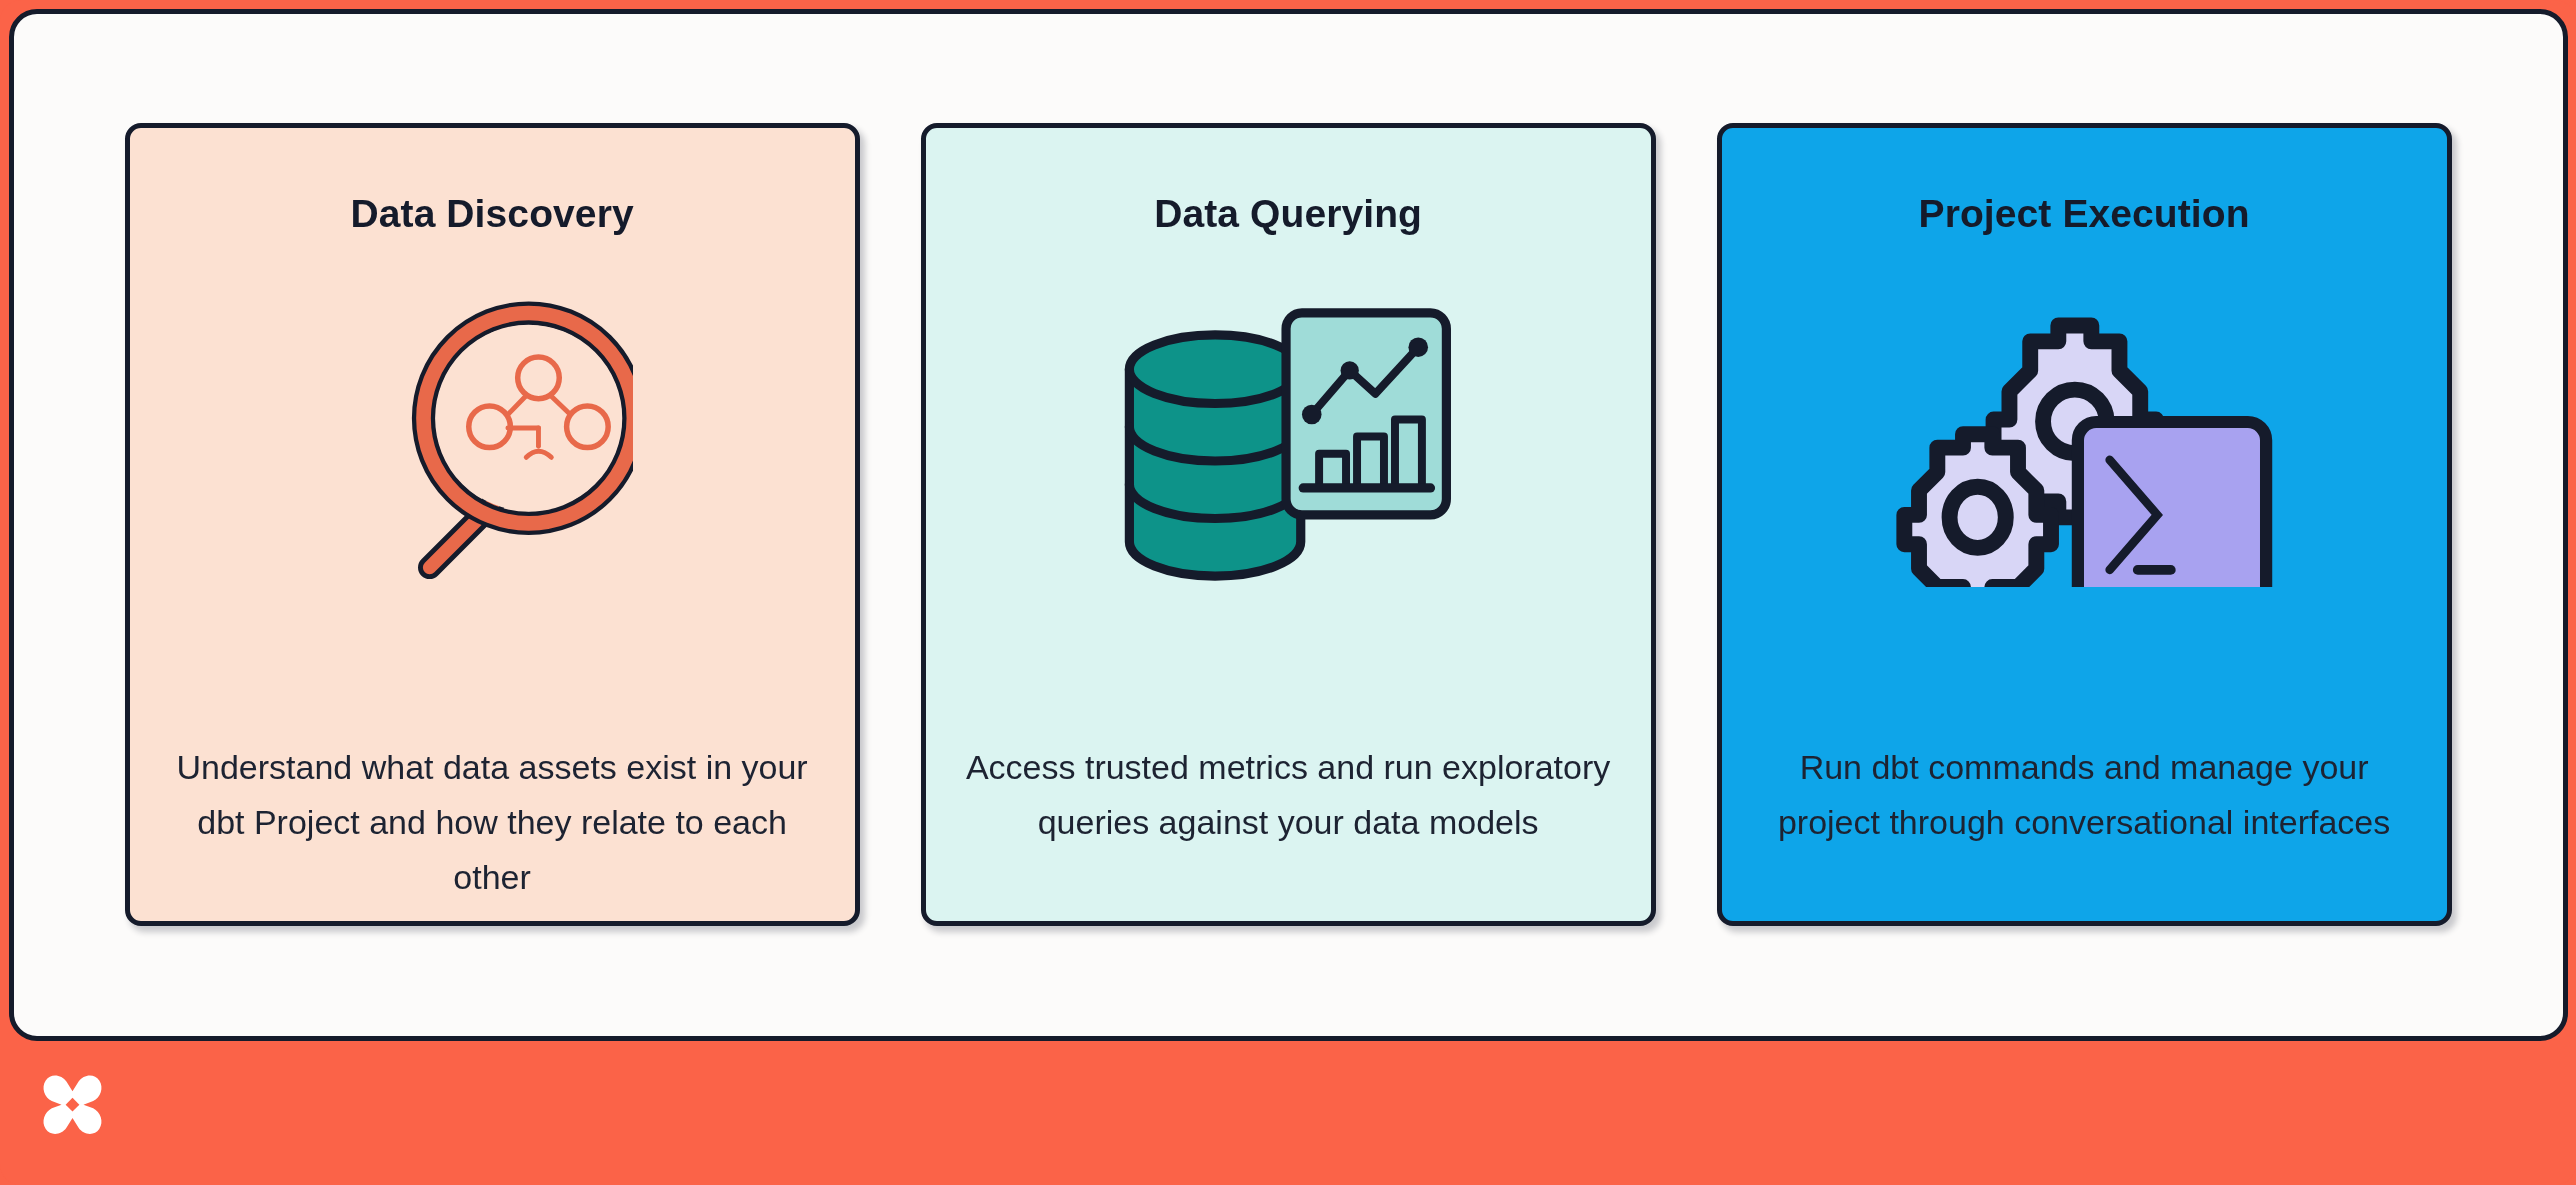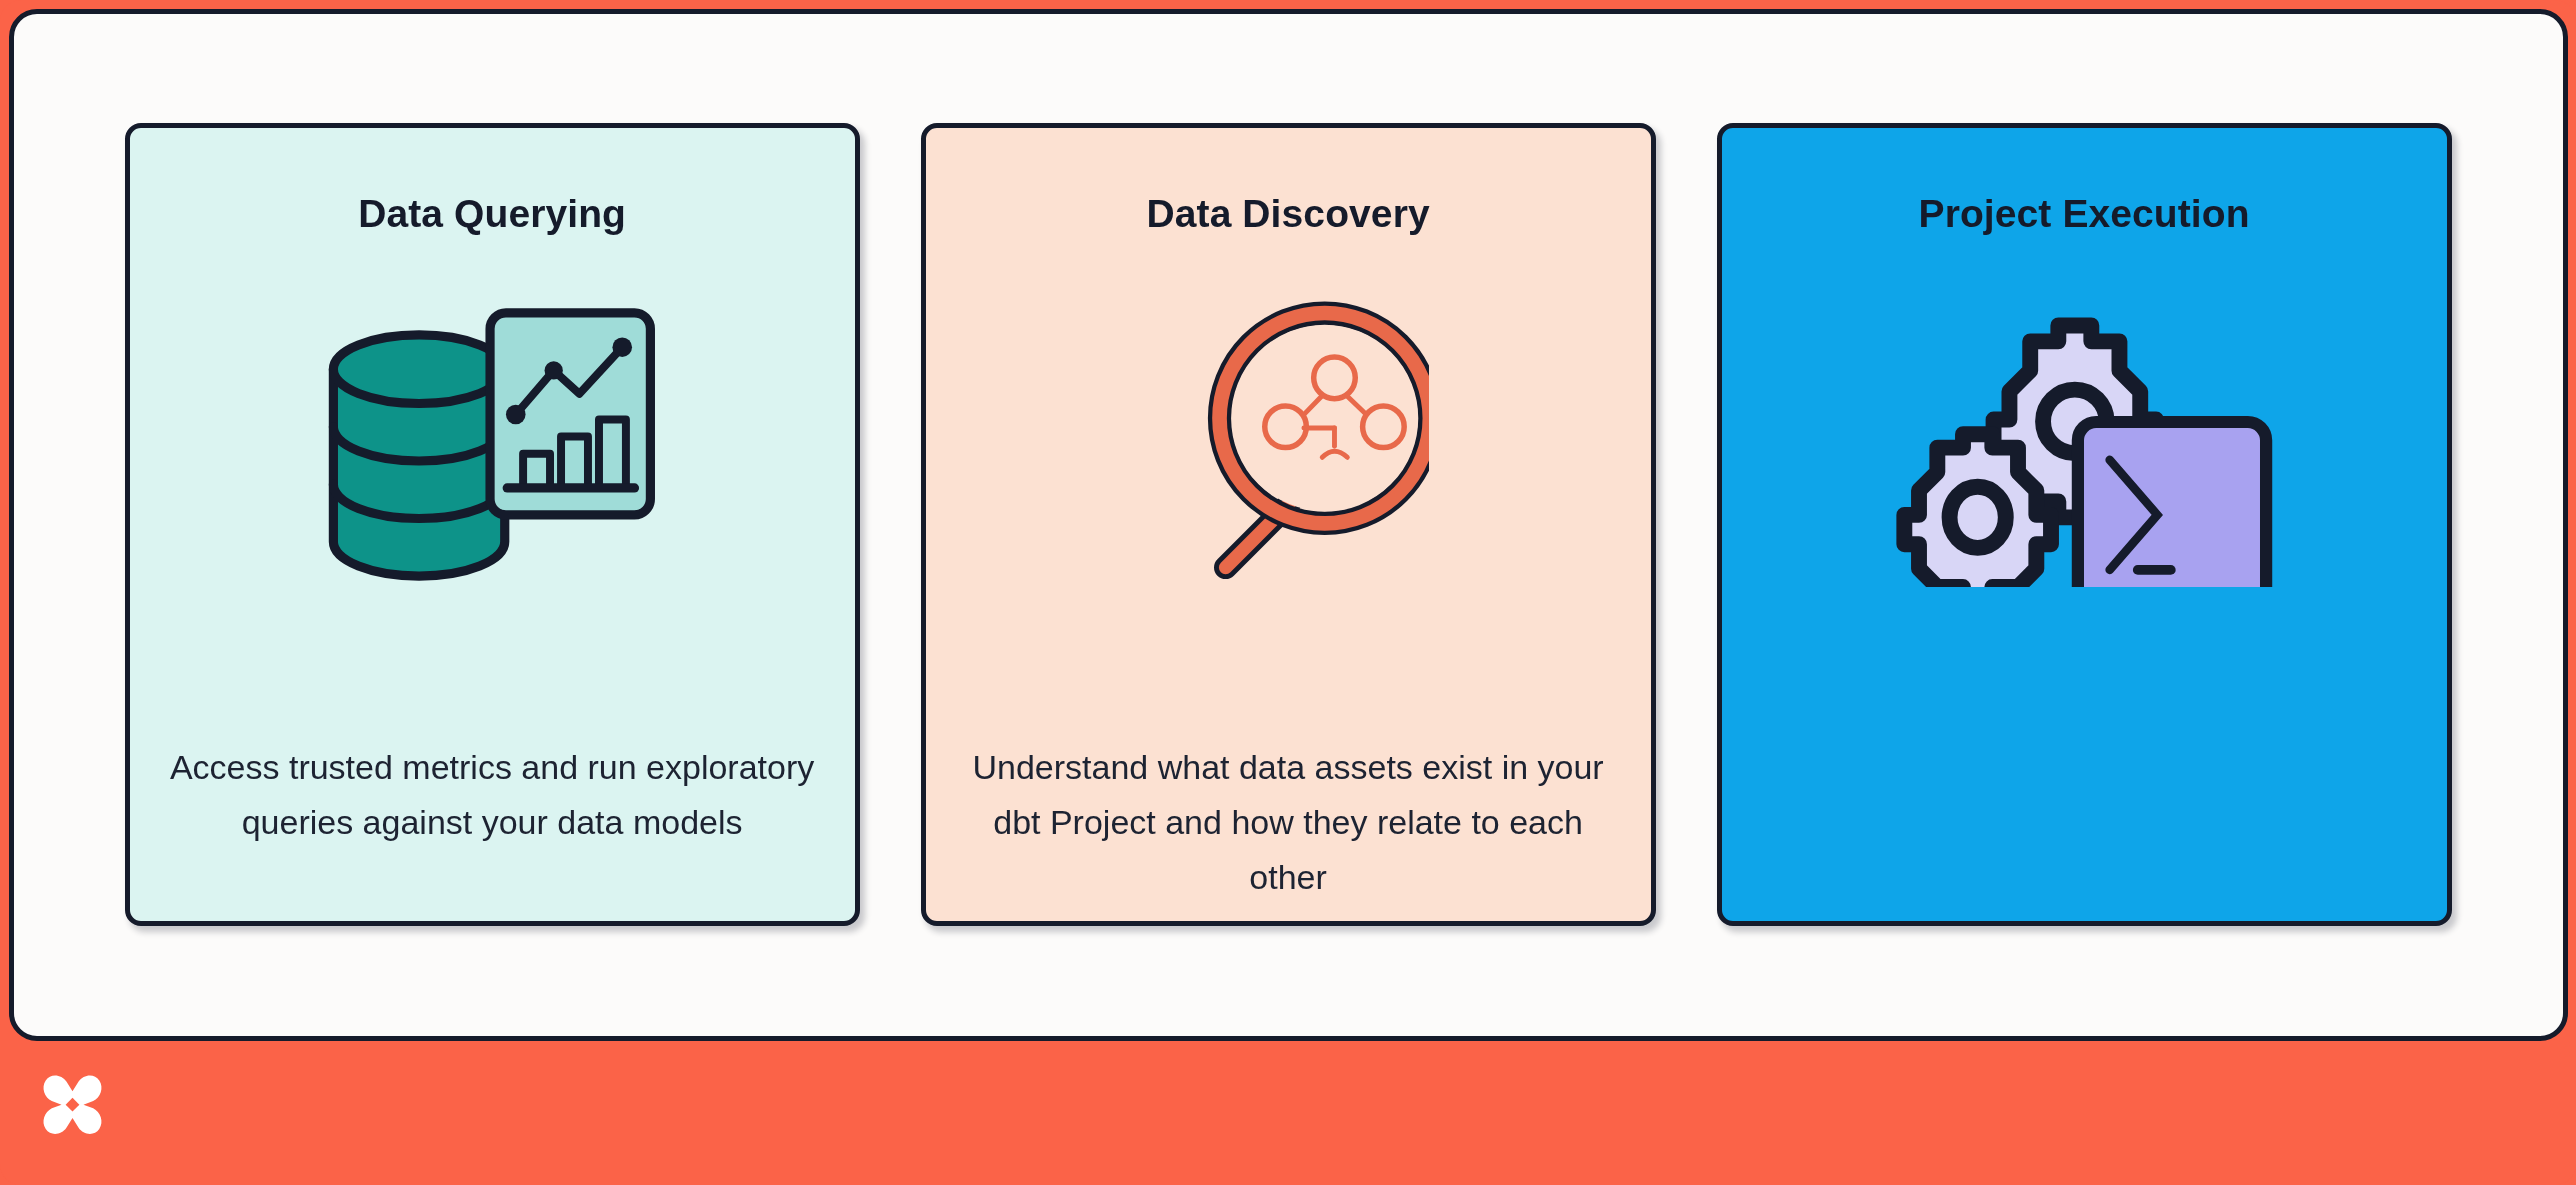--- a/index.html
+++ b/index.html
@@ -124,57 +124,20 @@
   }
 </style>
 </head>
 <body>
 
 <div class="frame">
 
   <div class="panel">
     <div class="card-row">
 
-      <div class="card mint">
-        <div class="card-title">Data Querying</div>
-
-        <div class="card-icon">
-          <svg width="343" height="306" viewBox="0 0 560 500" xmlns="http://www.w3.org/2000/svg">
-            <g stroke="#151B2B" stroke-width="15" stroke-linejoin="round" stroke-linecap="round">
-
-              <path d="M20 118 L20 400 A140 56 0 0 0 300 400 L300 118 Z" fill="#0D9389"></path>
-
-              <path d="M20 212 A140 56 0 0 0 300 212" fill="none"></path>
-              <path d="M20 306 A140 56 0 0 0 300 306" fill="none"></path>
-
-              <ellipse cx="160" cy="118" rx="140" ry="56" fill="#0D9389"></ellipse>
-            </g>
-
-            <g>
-              <rect x="276" y="26" width="262" height="330" rx="26" fill="#9FDCD8" stroke="#151B2B" stroke-width="15"></rect>
-
-              <polyline points="318,192 380,120 422,158 492,82" fill="none" stroke="#151B2B" stroke-width="13" stroke-linejoin="round" stroke-linecap="round"></polyline>
-              <circle cx="318" cy="192" r="16" fill="#151B2B"></circle>
-              <circle cx="380" cy="120" r="15" fill="#151B2B"></circle>
-              <circle cx="492" cy="82" r="16" fill="#151B2B"></circle>
-
-              <g fill="none" stroke="#151B2B" stroke-width="13" stroke-linejoin="round">
-                <rect x="330" y="256" width="44" height="56"></rect>
-                <rect x="392" y="228" width="44" height="84"></rect>
-                <rect x="454" y="200" width="44" height="112"></rect>
-              </g>
-
-              <line x1="304" y1="312" x2="512" y2="312" stroke="#151B2B" stroke-width="15" stroke-linecap="round"></line>
-            </g>
-          </svg>
-        </div>
-
-        <div class="card-body">Access trusted metrics and run exploratory queries against your data models</div>
-      </div>
-
       <div class="card peach">
         <div class="card-title">Data Discovery</div>
 
         <div class="card-icon">
           <svg width="282" height="318" viewBox="0 0 460 520" xmlns="http://www.w3.org/2000/svg">
 
             <line x1="128" y1="452" x2="232" y2="348" stroke="#151B2B" stroke-width="38" stroke-linecap="round"></line>
             <line x1="128" y1="452" x2="232" y2="348" stroke="#E8694A" stroke-width="22" stroke-linecap="round"></line>
 
             <circle cx="290" cy="208" r="172" fill="none" stroke="#151B2B" stroke-width="38"></circle>
@@ -193,20 +156,57 @@
               <circle cx="306" cy="142" r="34"></circle>
               <circle cx="226" cy="222" r="34"></circle>
               <circle cx="386" cy="222" r="34"></circle>
             </g>
           </svg>
         </div>
 
         <div class="card-body">Understand what data assets exist in your dbt Project and how they relate to each other</div>
       </div>
 
+      <div class="card mint">
+        <div class="card-title">Data Querying</div>
+
+        <div class="card-icon">
+          <svg width="343" height="306" viewBox="0 0 560 500" xmlns="http://www.w3.org/2000/svg">
+            <g stroke="#151B2B" stroke-width="15" stroke-linejoin="round" stroke-linecap="round">
+
+              <path d="M20 118 L20 400 A140 56 0 0 0 300 400 L300 118 Z" fill="#0D9389"></path>
+
+              <path d="M20 212 A140 56 0 0 0 300 212" fill="none"></path>
+              <path d="M20 306 A140 56 0 0 0 300 306" fill="none"></path>
+
+              <ellipse cx="160" cy="118" rx="140" ry="56" fill="#0D9389"></ellipse>
+            </g>
+
+            <g>
+              <rect x="276" y="26" width="262" height="330" rx="26" fill="#9FDCD8" stroke="#151B2B" stroke-width="15"></rect>
+
+              <polyline points="318,192 380,120 422,158 492,82" fill="none" stroke="#151B2B" stroke-width="13" stroke-linejoin="round" stroke-linecap="round"></polyline>
+              <circle cx="318" cy="192" r="16" fill="#151B2B"></circle>
+              <circle cx="380" cy="120" r="15" fill="#151B2B"></circle>
+              <circle cx="492" cy="82" r="16" fill="#151B2B"></circle>
+
+              <g fill="none" stroke="#151B2B" stroke-width="13" stroke-linejoin="round">
+                <rect x="330" y="256" width="44" height="56"></rect>
+                <rect x="392" y="228" width="44" height="84"></rect>
+                <rect x="454" y="200" width="44" height="112"></rect>
+              </g>
+
+              <line x1="304" y1="312" x2="512" y2="312" stroke="#151B2B" stroke-width="15" stroke-linecap="round"></line>
+            </g>
+          </svg>
+        </div>
+
+        <div class="card-body">Access trusted metrics and run exploratory queries against your data models</div>
+      </div>
+
       <div class="card lavender">
         <div class="card-title">Project Execution</div>
 
         <div class="card-icon">
           <svg width="380" height="275" viewBox="0 0 620 450" xmlns="http://www.w3.org/2000/svg">
 
             <g fill="none" stroke="#151B2B" stroke-width="26" stroke-linejoin="round">
               <path d="M222 96 L222 48 L268 48 L268 22 L322 22 L322 48 L368 48 L368 96
                        L402 130 L402 176 L428 176 L428 230 L402 230 L402 276
                        L368 310 L322 310 L322 336 L268 336 L268 310 L222 310
@@ -223,20 +223,21 @@
             </g>
 
             <rect x="300" y="180" width="308" height="310" rx="30" fill="#A8A2F0" stroke="#151B2B" stroke-width="20"></rect>
 
             <polyline points="352,242 430,332 352,422" fill="none" stroke="#151B2B" stroke-width="14" stroke-linecap="round" stroke-linejoin="miter"></polyline>
 
             <line x1="398" y1="422" x2="452" y2="422" stroke="#151B2B" stroke-width="16" stroke-linecap="round"></line>
           </svg>
         </div>
 
+        <div class="card-body">Run dbt commands and manage your project through conversational interfaces</div>
       </div>
 
     </div>
   </div>
 
   <div class="footer">
     <div class="footer-logo">
       <svg width="73" height="73" viewBox="0 0 120 120" xmlns="http://www.w3.org/2000/svg">
         <path d="M16 22 C24 10 42 12 50 24 L60 40 L70 24 C78 12 96 10 104 22
                  C112 34 106 50 94 56 L78 62 L94 68 C106 74 112 90 104 102

